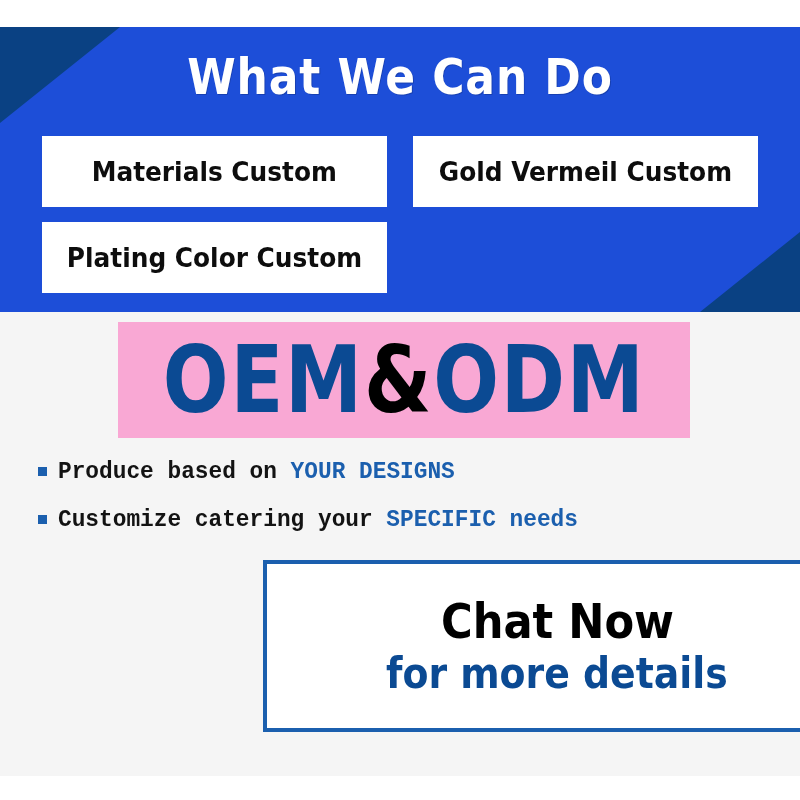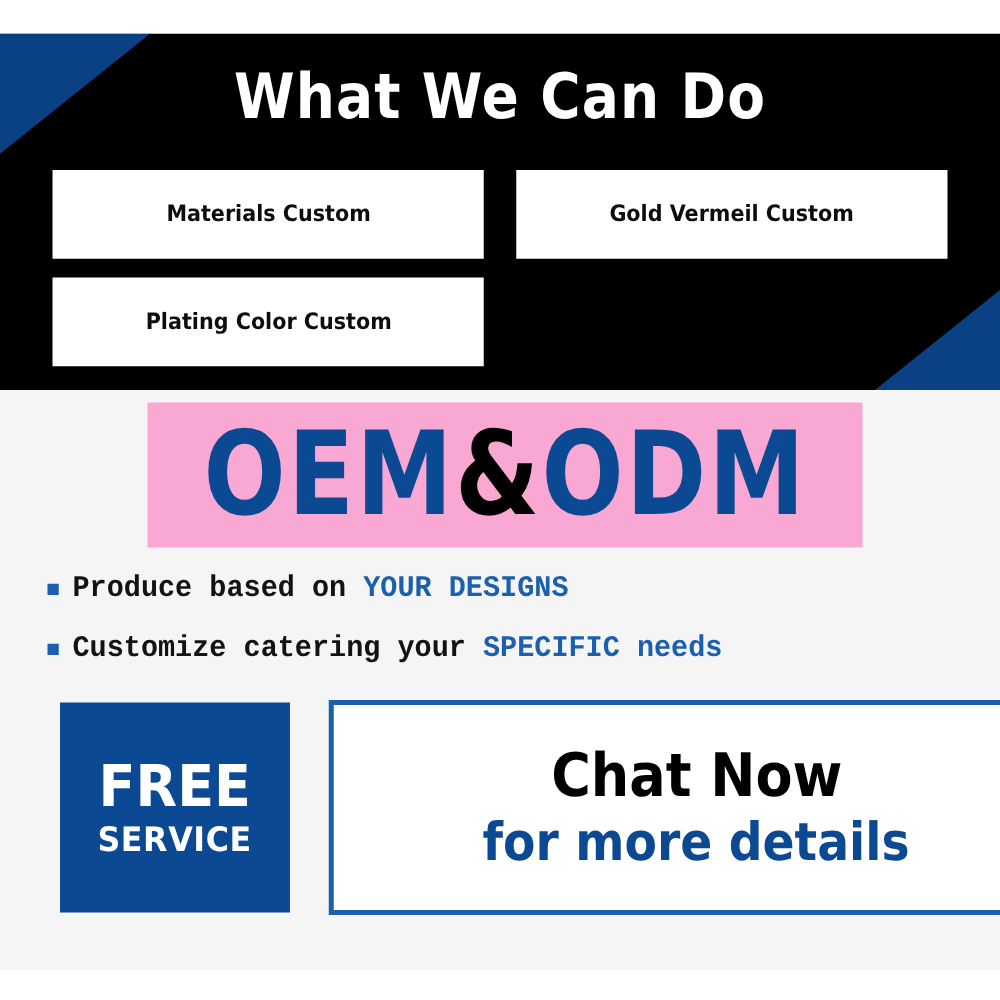--- a/index.html
+++ b/index.html
@@ -32,21 +32,21 @@
     background: #f5f5f5;
   }
 
   
   .blue-panel {
     position: absolute;
     left: 0;
     top: 27px;
     width: 800px;
     height: 285px;
-    background: #000000;
+    background: #1d4ed8;
     overflow: hidden;
   }
   
   .wedge-tl {
     position: absolute;
     left: 0;
     top: 0;
     width: 0;
     height: 0;
     border-left: 120px solid #0a4183;
@@ -94,21 +94,21 @@
     row-gap: 15px;
   }
   .card {
     background: #ffffff;
     display: flex;
     align-items: center;
     justify-content: center;
     color: #0d0d0d;
     font-family: "DejaVu Sans", sans-serif;
     font-weight: bold;
-    font-size: 18px;
+    font-size: 27px;
     letter-spacing: 0px;
     transform: none;
     white-space: nowrap;
   }
   .card > span {
     display: inline-block;
     transform: scaleX(0.92);
   }
 
   
@@ -272,24 +272,20 @@
     <div class="bullet-row">
       <span class="bullet-mark"></span>
       <span class="txt"><span>Produce based on </span><span class="hl">YOUR DESIGNS</span></span>
     </div>
     <div class="bullet-row">
       <span class="bullet-mark"></span>
       <span class="txt"><span>Customize catering your </span><span class="hl">SPECIFIC needs</span></span>
     </div>
   </div>
 
-  <div class="free-box">
-    <div class="free-big">FREE</div>
-    <div class="free-small">SERVICE</div>
-  </div>
 
   <div class="chat-box">
     <div class="chat-inner">
       <div class="chat-title">Chat Now</div>
       <div class="chat-sub">for more details</div>
     </div>
   </div>
 
 </div>
 

